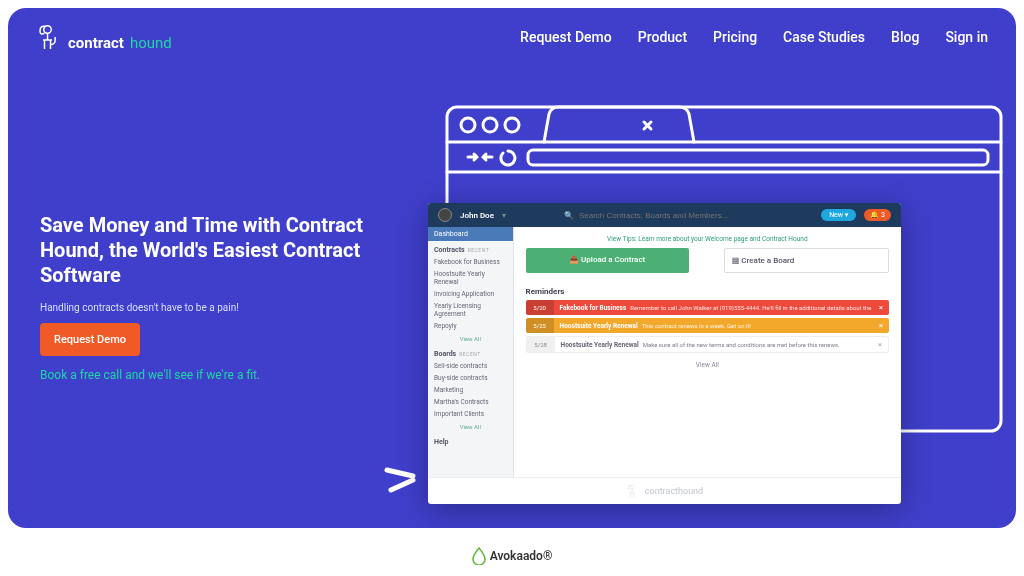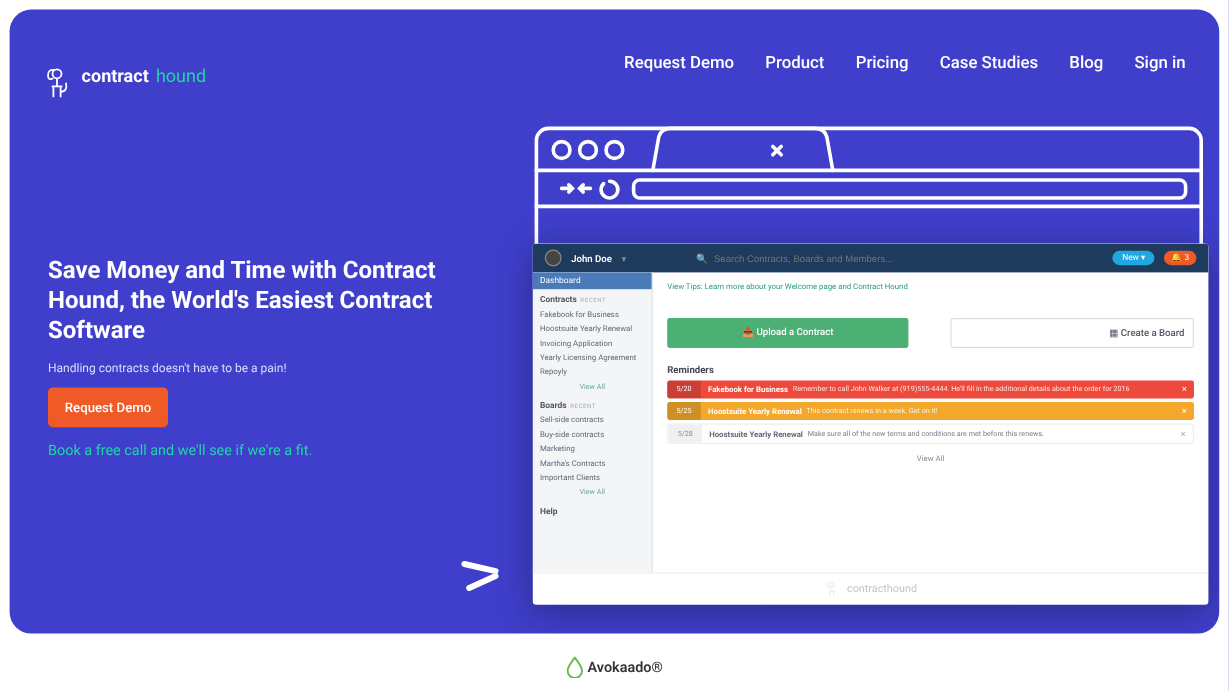--- a/index.html
+++ b/index.html
@@ -16,24 +16,23 @@
 }
 
 .nav {
   display: flex;
   align-items: center;
   padding: 14px 28px 0 28px;
   gap: 8px;
 }
 .logo {
   display: flex;
-  align-items: flex-start;
+  align-items: flex-end;
   gap: 6px;
   margin-right: auto;
-  margin-top: 32px;
 }
 .logo svg { width: 26px; height: 30px; }
 .logo-text1 { color: #fff; font-weight: 700; font-size: 15px; }
 .logo-text2 { color: #20d6a5; font-weight: 400; font-size: 15px; }
 .nav-links { display: flex; gap: 26px; align-items: center; }
 .nav-link { color: #fff; font-size: 14px; font-weight: 500; cursor: pointer; }
 .try-btn {
   background: #1fd6a5;
   color: #fff;
   font-size: 13px;
@@ -77,23 +76,23 @@
 .sketch svg { width: 100%; height: 100%; }
 .arrow-sketch {
   position: absolute;
   left: 375px;
   top: 448px;
 }
 
 
 .app {
   position: absolute;
-  left: 436px;
+  left: 420px;
   top: 195px;
-  width: 563px;
+  width: 473px;
   background: #fff;
   border-radius: 3px;
   overflow: hidden;
   box-shadow: 0 6px 30px rgba(0,0,0,0.3);
   font-size: 8px;
 }
 .app-header {
   background: #1e3a5c;
   display: flex;
   align-items: center;
@@ -110,38 +109,38 @@
 
 .app-body { display: flex; min-height: 250px; }
 .sidebar { width: 100px; background: #f3f5f7; padding: 0; border-right: 1px solid #e0e4e8; }
 .side-head { background: #4a7ab8; color: #fff; padding: 3px 6px; font-size: 7px; font-weight: 400; }
 .side-head-plain { padding: 5px 6px 2px; font-size: 7px; font-weight: 700; color: #556; }
 .side-recent { color: #aaa; font-size: 5px; font-weight: 400; letter-spacing: 0.5px; margin-left: 3px; }
 .side-item { padding: 2px 6px; font-size: 6.5px; color: #667; cursor: pointer; }
 .side-view { text-align: center; padding: 3px; font-size: 6px; color: #6a9; }
 
 .main { flex: 1; padding: 8px 12px; }
-.tip { text-align: left; color: #2a9d7a; font-size: 6.5px; margin-bottom: 22px; }
+.tip { text-align: center; color: #2a9d7a; font-size: 6.5px; margin-bottom: 5px; }
 .actions { display: flex; gap: 6px; margin-bottom: 14px; }
 .upload-btn {
   flex: 1;
   background: #4cb074;
   color: #fff;
   text-align: center;
   padding: 7px;
   border-radius: 2px;
   font-size: 8px;
   font-weight: 500;
 }
 .board-btn {
   flex: 1;
   background: #fff;
   border: 1px solid #ddd;
   color: #556;
-  text-align: right;
+  text-align: left;
   padding: 7px;
   border-radius: 2px;
   font-size: 8px;
   font-weight: 500;
   margin-left: 29px;
 }
 .rem-title { font-size: 8px; font-weight: 700; color: #445; margin-bottom: 4px; }
 .rem-row { display: flex; align-items: center; border-radius: 2px; margin-bottom: 3px; overflow: hidden; }
 .rem-date { width: 28px; background: rgba(0,0,0,0.15); text-align: center; padding: 4px 0; font-size: 6px; color: #fff; }
 .rem-name { font-weight: 700; padding: 0 4px 0 6px; font-size: 6.5px; }

